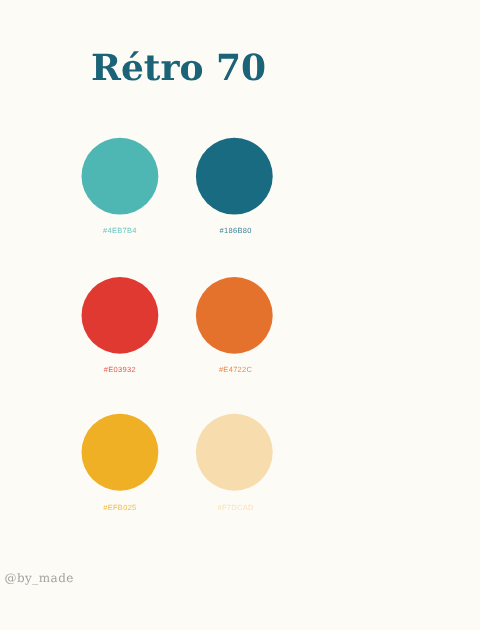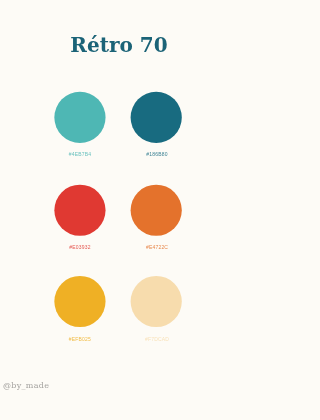--- a/index.html
+++ b/index.html
@@ -25,21 +25,21 @@
 
   
   .title {
     position: absolute;
     left: 1px;
     top: 35px;
     width: 236px;
     text-align: center;
     font-family: "DejaVu Serif", serif;
     font-weight: bold;
-    font-size: 20px;
+    font-size: 24px;
     line-height: 20px;
     letter-spacing: 0px;
     color: #1b6377;
     filter: blur(0.18px);
     white-space: nowrap;
   }
 
   
   .grid {
     position: absolute;

